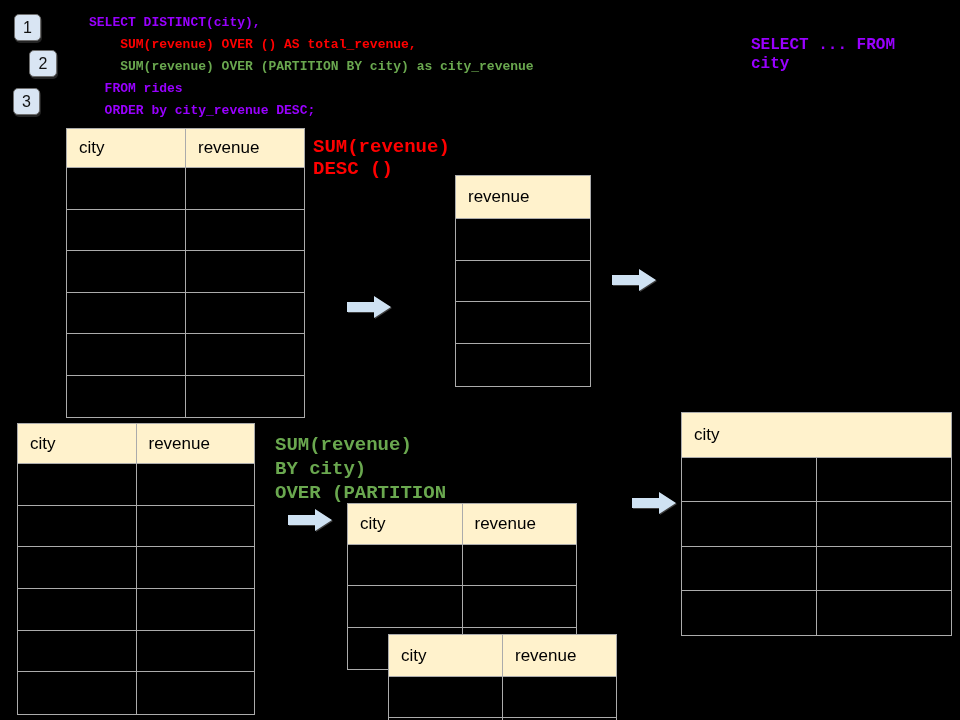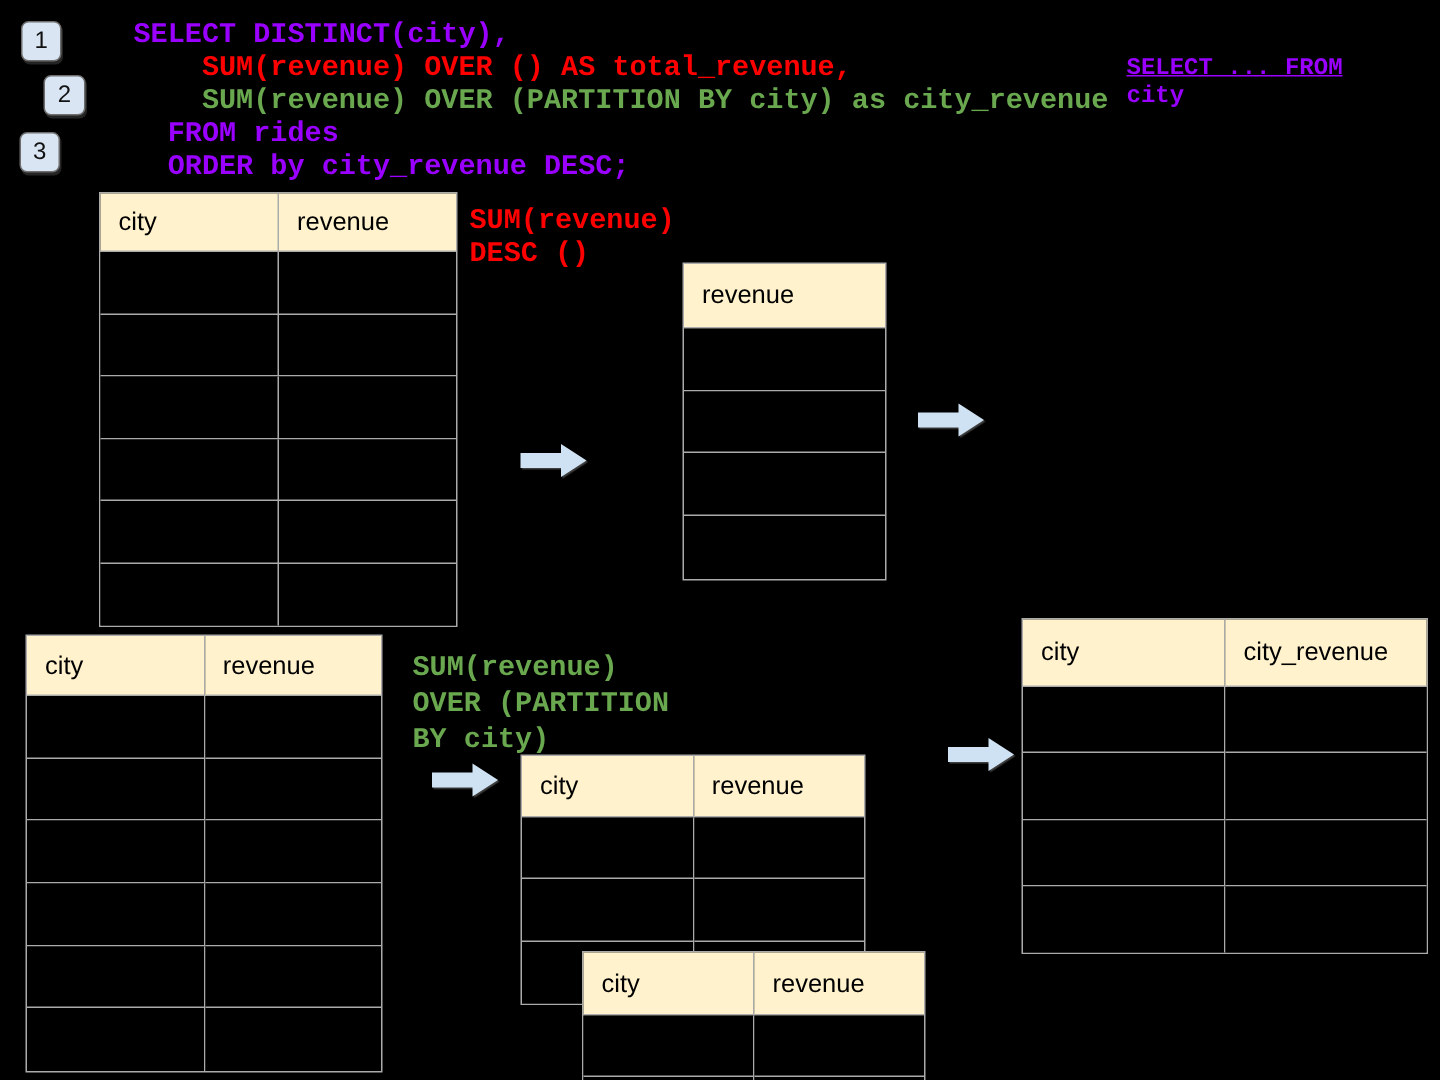--- a/index.html
+++ b/index.html
@@ -19,21 +19,21 @@
   }
   #badge-1 { left:14px; top:14px; width:27px; height:27px; }
   #badge-2 { left:29px; top:50px; width:28px; height:27px; }
   #badge-3 { left:13px; top:88px; width:27px; height:27px; }
 
   
   .code {
     position:absolute; font-family:"Liberation Mono", monospace;
     font-weight:bold; white-space:pre;
   }
-  #sql-main        { left:89px;  top:12px;  font-size:19px; line-height:22px; }
+  #sql-main        { left:89px;  top:12px;  font-size:13px; line-height:22px; }
   #sql-side        { left:751px; top:36px;  font-size:16px; line-height:19px; }
   #label-total     { left:313px; top:136px; font-size:19px; line-height:22px; }
   #label-partition { left:275px; top:433px; font-size:19px; line-height:24px; }
 
   
   .tbl {
     position:absolute; display:flex; flex-direction:column;
     border:1px solid #ABABAB; box-sizing:border-box; background:#000;
   }
   .trow { display:flex; flex:none; box-sizing:border-box; }
@@ -89,23 +89,23 @@
     <span>1</span>
   </div>
   <div class="badge" id="badge-2">
     <span>2</span>
   </div>
   <div class="badge" id="badge-3">
     <span>3</span>
   </div>
 
   <div class="code" id="sql-main"><div style="color: rgb(153, 0, 255);">SELECT DISTINCT(city),</div><div style="color: rgb(255, 0, 0);">    SUM(revenue) OVER () AS total_revenue,</div><div style="color: rgb(106, 168, 79);">    SUM(revenue) OVER (PARTITION BY city) as city_revenue</div><div style="color: rgb(153, 0, 255);">  FROM rides</div><div style="color: rgb(153, 0, 255);">  ORDER by city_revenue DESC;</div></div>
-  <div class="code" id="sql-side"><div style="color: rgb(153, 0, 255); text-decoration: underline;">SELECT ... FROM</div><div style="color: rgb(153, 0, 255);">city</div></div>
+  <div class="code" id="sql-side"><div style="color: rgb(153, 0, 255);">SELECT ... FROM</div><div style="color: rgb(153, 0, 255);">city</div></div>
   <div class="code" id="label-total"><div style="color: rgb(255, 0, 0);">SUM(revenue)</div><div style="color: rgb(255, 0, 0);">DESC ()</div></div>
-  <div class="code" id="label-partition"><div style="color: rgb(106, 168, 79);">SUM(revenue)</div><div style="color: rgb(106, 168, 79);">OVER (PARTITION</div><div style="color: rgb(106, 168, 79);">BY city)</div></div>
+  <div class="code" id="label-partition"><div style="color: rgb(106, 168, 79);">SUM(revenue)</div><div style="color: rgb(106, 168, 79);">BY city)</div><div style="color: rgb(106, 168, 79);">OVER (PARTITION</div></div>
 
   <div class="tbl" id="tbl-rides-top">
       <div class="trow thead">
         <div class="tcell">city</div>
         <div class="tcell">revenue</div>
       </div>
       <div class="trow">
         <div class="tcell"></div>
         <div class="tcell"></div>
       </div>
@@ -205,21 +205,20 @@
         <div class="tcell"></div>
       </div>
       <div class="trow">
         <div class="tcell"></div>
         <div class="tcell"></div>
       </div>
     </div>
   <div class="tbl" id="tbl-final-result">
       <div class="trow thead">
         <div class="tcell">city</div>
-        <div class="tcell">city_revenue</div>
       </div>
       <div class="trow">
         <div class="tcell"></div>
         <div class="tcell"></div>
       </div>
       <div class="trow">
         <div class="tcell"></div>
         <div class="tcell"></div>
       </div>
       <div class="trow">

